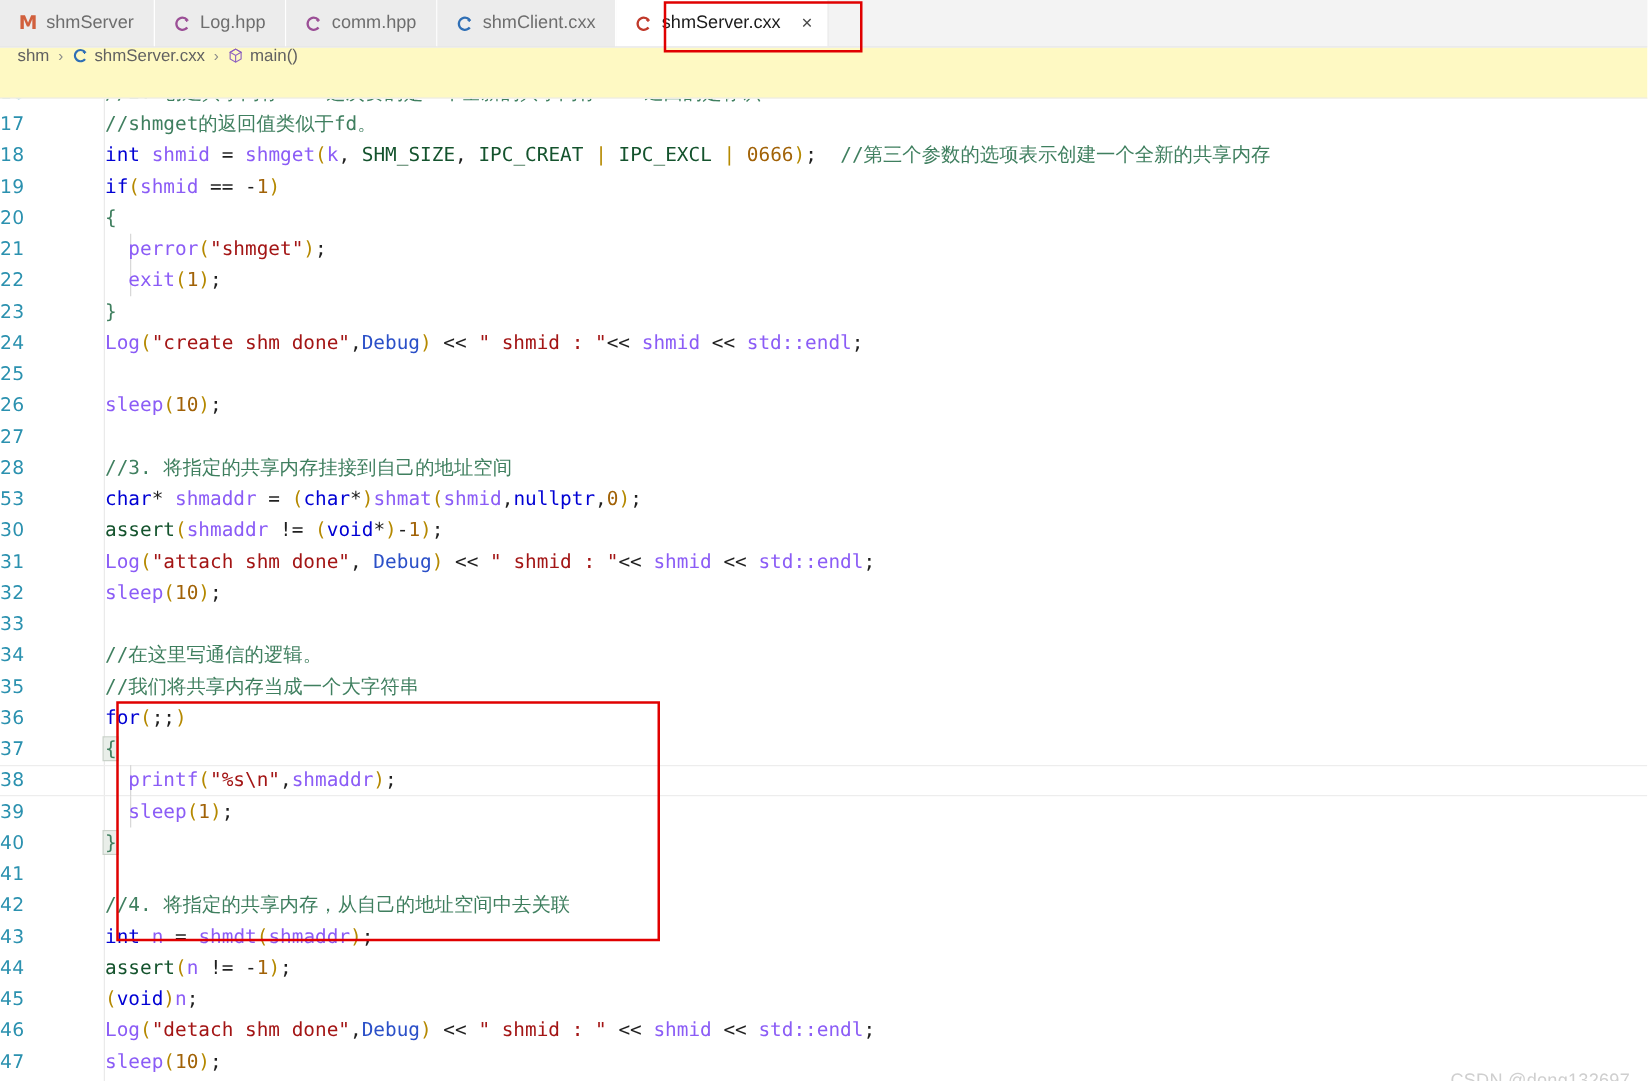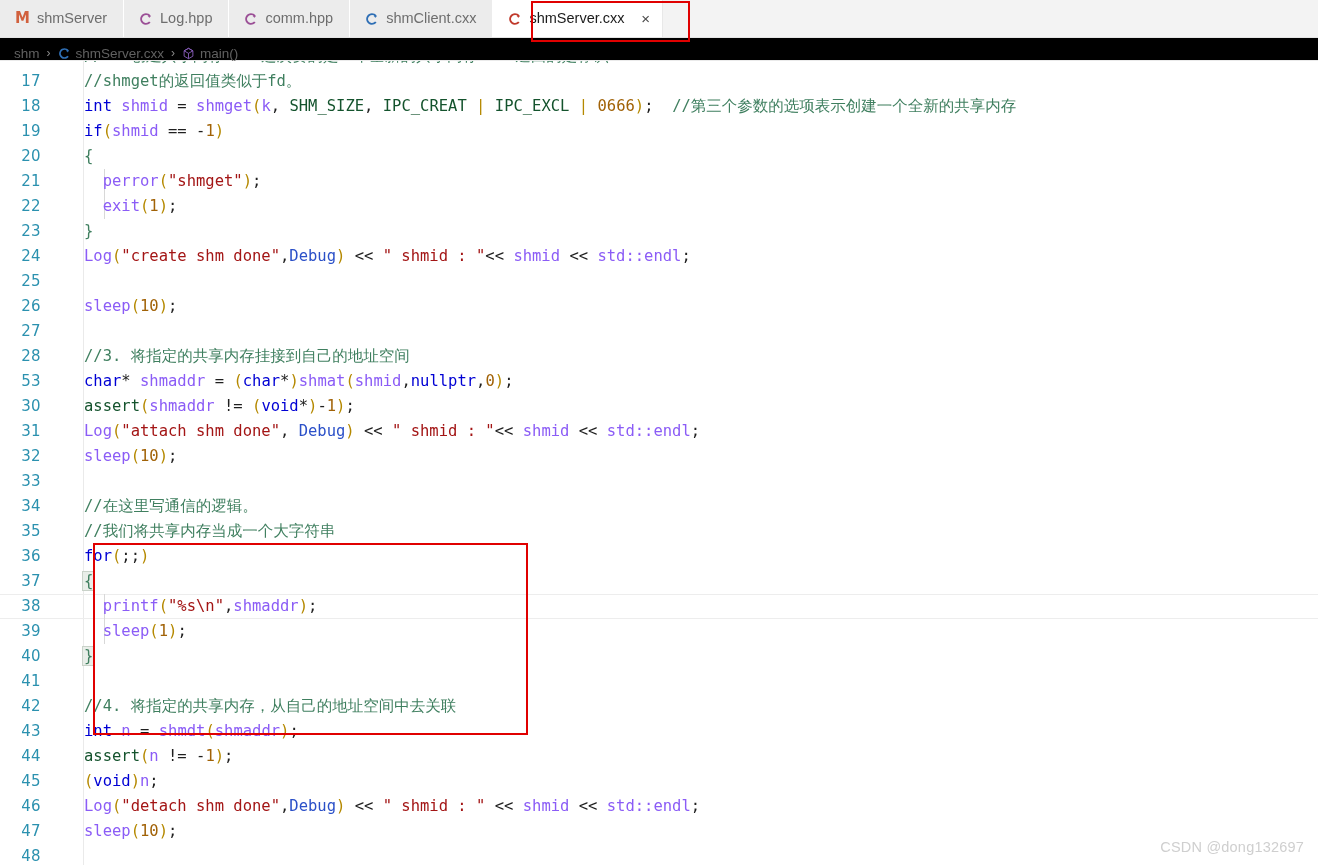--- a/index.html
+++ b/index.html
@@ -37,40 +37,40 @@
   .fico.cpp svg{display:block;}
 
   
   .tab-annot{
     position:absolute;left:531px;top:1px;width:159px;height:41px;
     border:2px solid #e00000;box-sizing:border-box;pointer-events:none;z-index:6;
   }
 
   
   .breadcrumb{
-    display:flex;align-items:flex-end;gap:6px;height:22px;padding:0 0 0 14px;
-    background:#000000;border-bottom:1px solid #eaeaea;
+    display:flex;align-items:flex-start;gap:6px;height:22px;padding:0 0 18px 14px;
+    background:#fef9c3;border-bottom:1px solid #eaeaea;
     font-size:13.5px;color:#616161;white-space:nowrap;
   }
   .crumb{display:flex;align-items:center;gap:5px;cursor:pointer;}
   .crumb-sep{color:#8a8a8a;font-size:12px;margin:0 1px;}
   .crumb-text{line-height:1;}
 
   
   .editor{
     position:relative;height:806px;background:#ffffff;overflow:hidden;
     font-family:"DejaVu Sans Mono","Liberation Mono",monospace;
   }
   .code-area{position:absolute;left:0;top:0;right:0;bottom:0;}
   .line{
     position:relative;height:25px;line-height:25px;white-space:pre;
     font-size:15.5px;
   }
   .ln{
-    position:absolute;left:0;top:0;width:62px;text-align:center;
+    position:absolute;left:0;top:0;width:62px;text-align:left;
     color:#2b91af;font-size:15px;
     font-family:"DejaVu Sans","Liberation Sans",sans-serif;
     letter-spacing:.3px;
   }
   .lc{position:absolute;left:84px;top:0;right:0;color:#1f1f1f;}
   .gutter-rule{
     position:absolute;left:83px;top:0;width:1px;height:100%;background:#eaeaea;z-index:0;
   }
 
   

